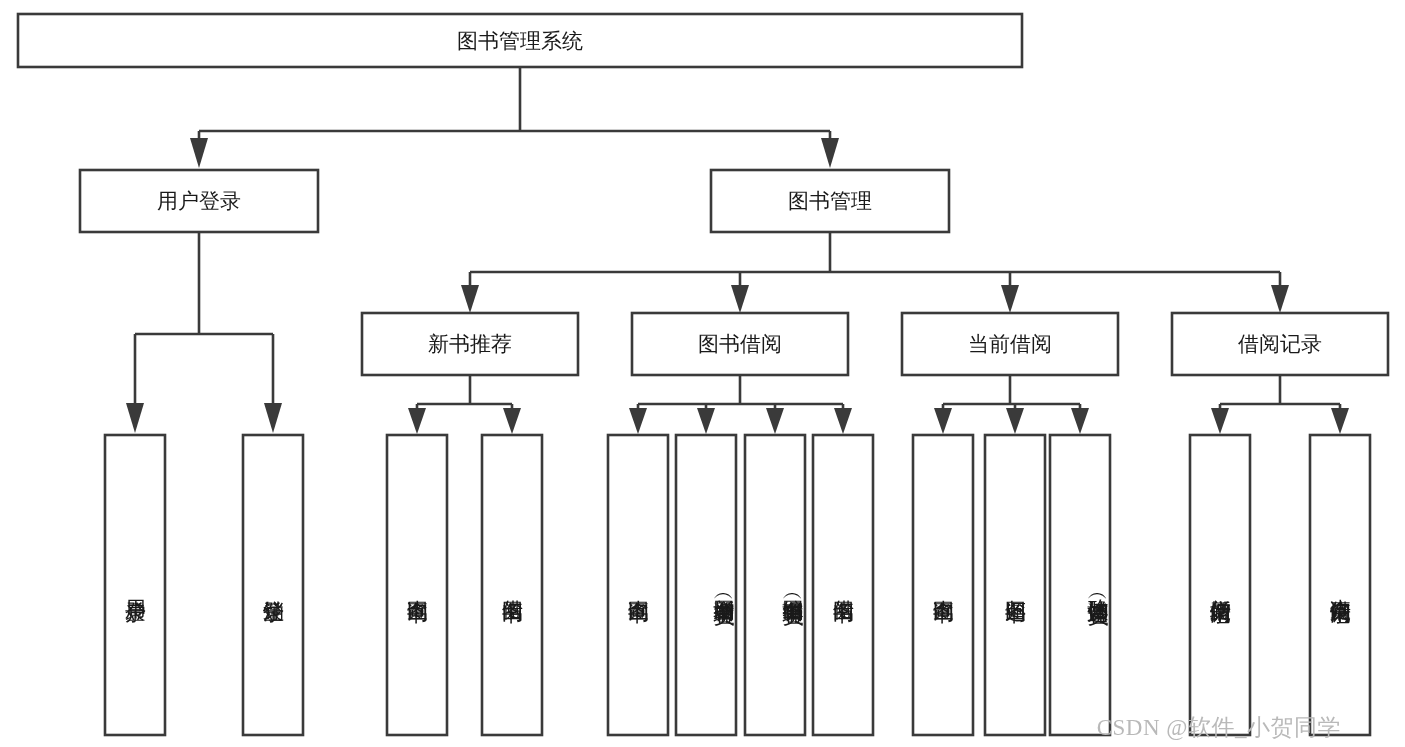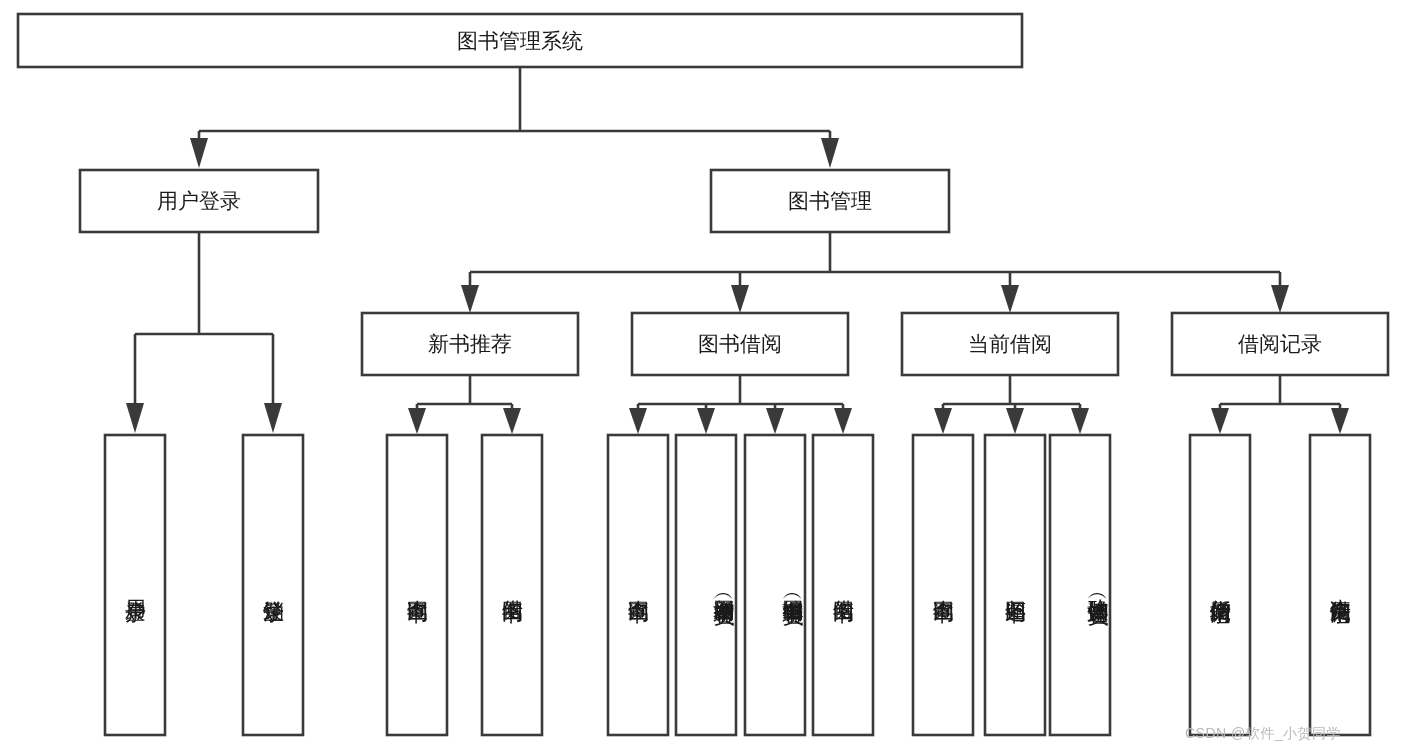--- a/index.html
+++ b/index.html
@@ -64,22 +64,22 @@
     white-space: nowrap;
     pointer-events: none;
   }
   .node-label-v.center-v {
     align-items: center;
   }
   .watermark {
     position: absolute;
     right: 8px;
     bottom: 4px;
-    font-family: Liberation Sans, sans-serif;
-    font-size: 14px;
+    font-family: Liberation Serif, serif;
+    font-size: 23px;
     color: #b9b9b9;
     white-space: nowrap;
     letter-spacing: 0.5px;
   }
 </style>
 </head>
 <body>
 
 <div id="diagram-root">
 

